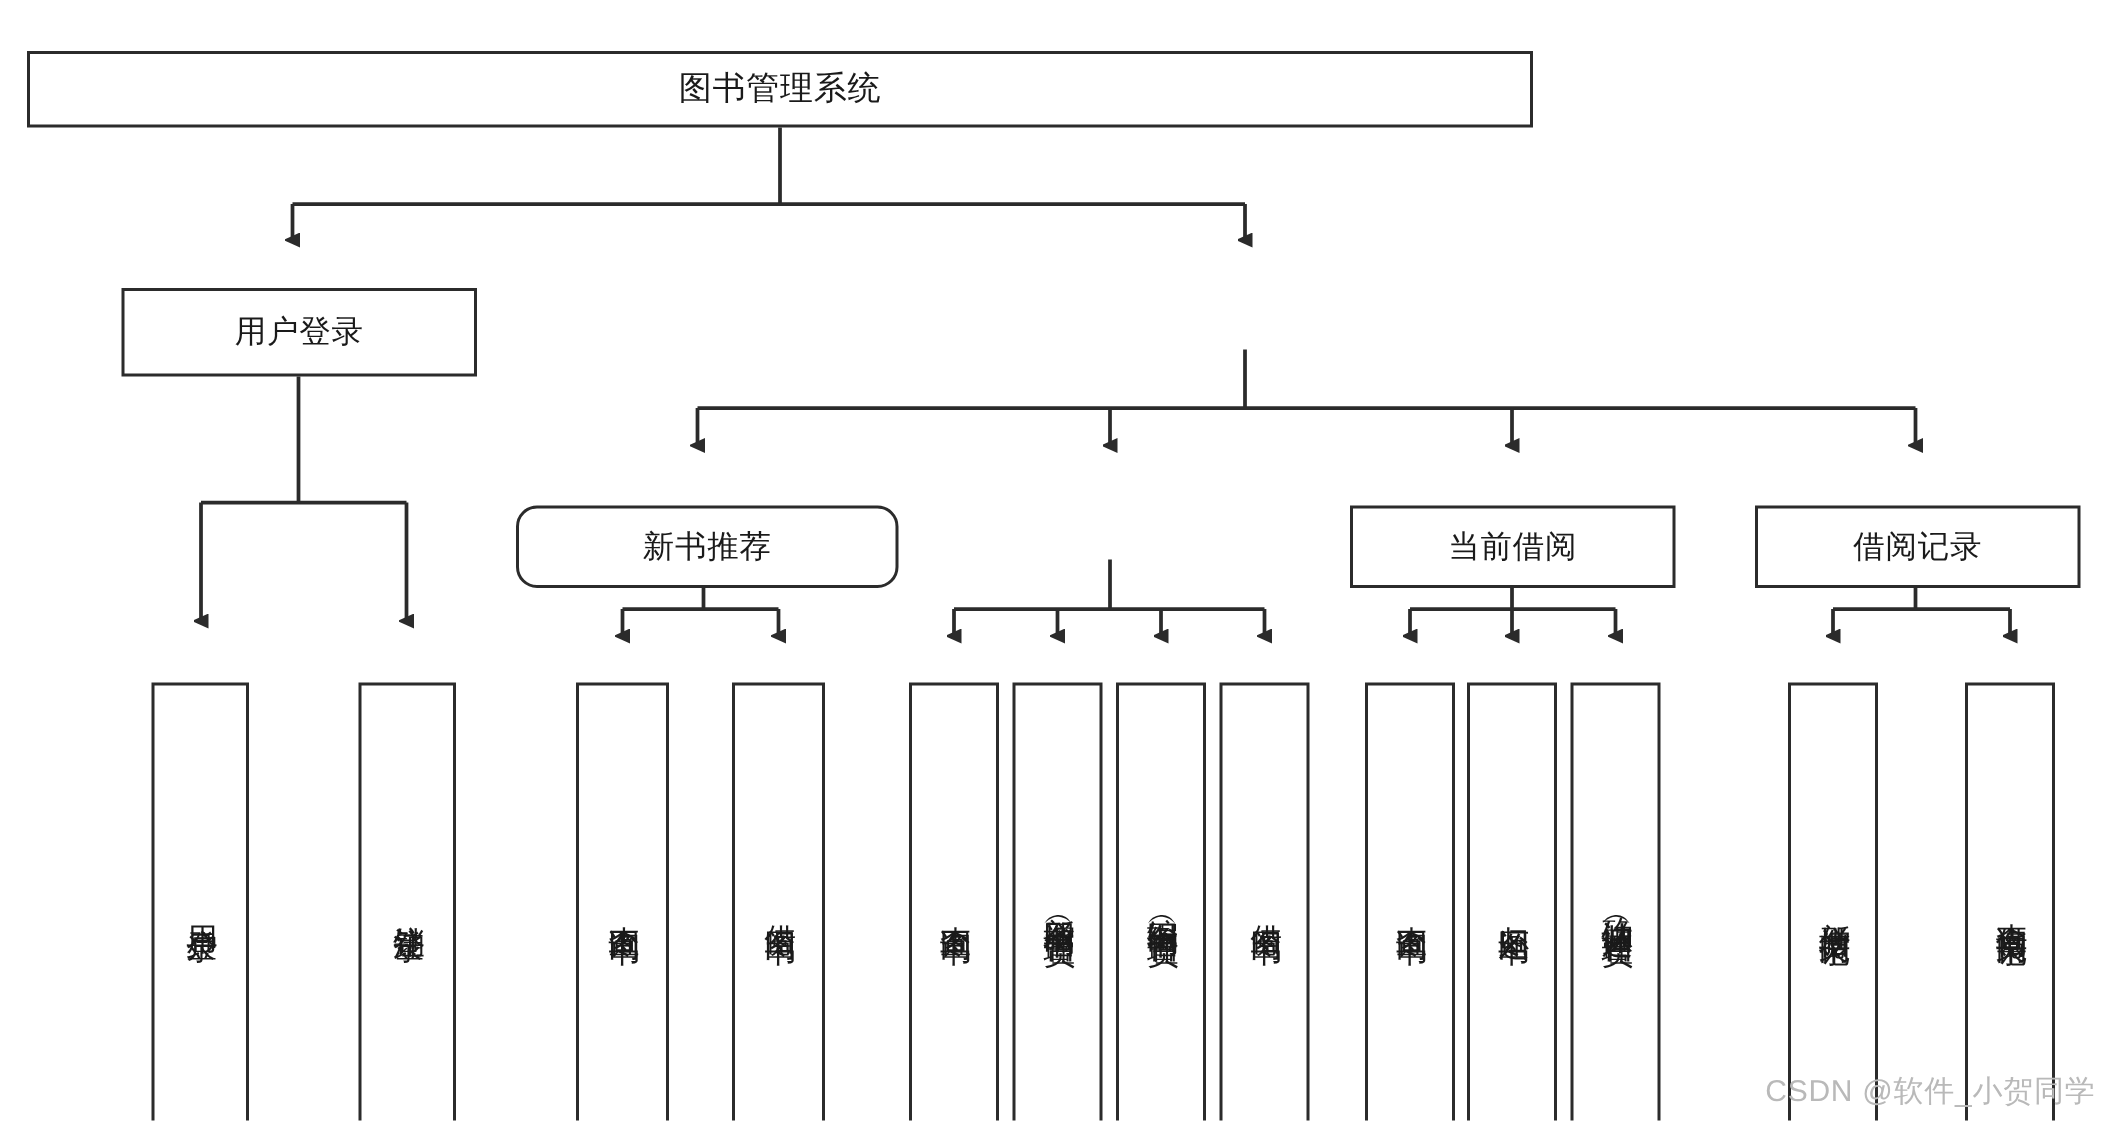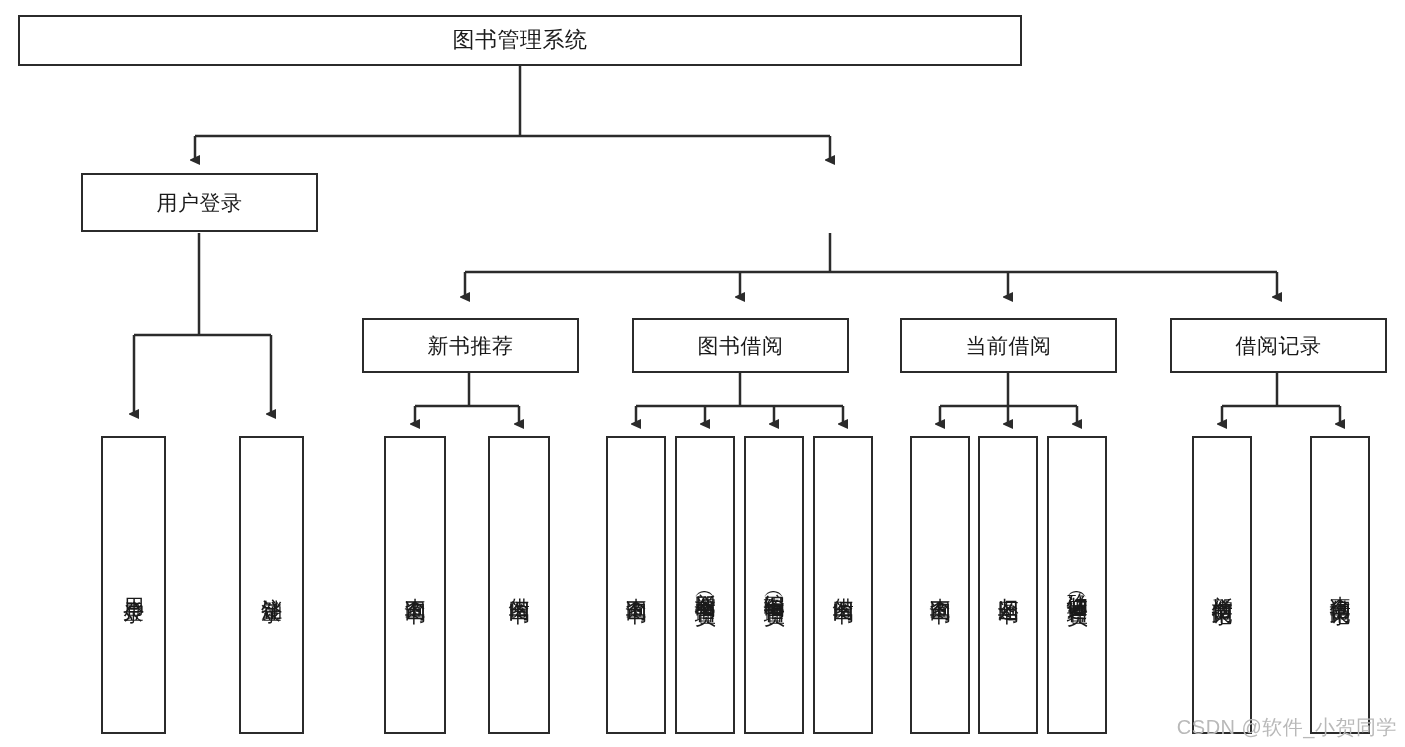--- a/index.html
+++ b/index.html
@@ -29,20 +29,21 @@
   }
   .node-box {
     position: absolute;
     box-sizing: border-box;
     border: 2.5px solid #2b2b2b;
     background: #ffffff;
     display: flex;
     align-items: center;
     justify-content: center;
     color: #1a1a1a;
+    margin-top: 19px;
   }
   .node-label-h {
     font-size: 21px;
     line-height: 1.1;
     letter-spacing: 0.5px;
     white-space: nowrap;
     text-align: center;
   }
   .node-label-v {
     writing-mode: vertical-rl;
@@ -129,27 +130,24 @@
 
   <div class="node-box" style="left:18px; top:15px; width:1004px; height:51px;">
     <span class="node-label-h root-label">图书管理系统</span>
   </div>
 
   <div class="node-box" style="left:81px; top:173px; width:237px; height:59px;">
     <span class="node-label-h">用户登录</span>
   </div>
 
 
-  <div class="node-box" style="left:362px; top:318px; width:217px; height:55px;">
+  <div class="node-box" style="left:344px; top:318px; width:255px; height:55px;border-radius:14px;">
     <span class="node-label-h">新书推荐</span>
   </div>
 
-  <div class="node-box" style="left:632px; top:318px; width:217px; height:55px;">
-    <span class="node-label-h">图书借阅</span>
-  </div>
 
   <div class="node-box" style="left:900px; top:318px; width:217px; height:55px;">
     <span class="node-label-h">当前借阅</span>
   </div>
 
   <div class="node-box" style="left:1170px; top:318px; width:217px; height:55px;">
     <span class="node-label-h">借阅记录</span>
   </div>
 
   <div class="node-box leaf-box" style="left:101px; top:436px; width:65px; height:298px;">

